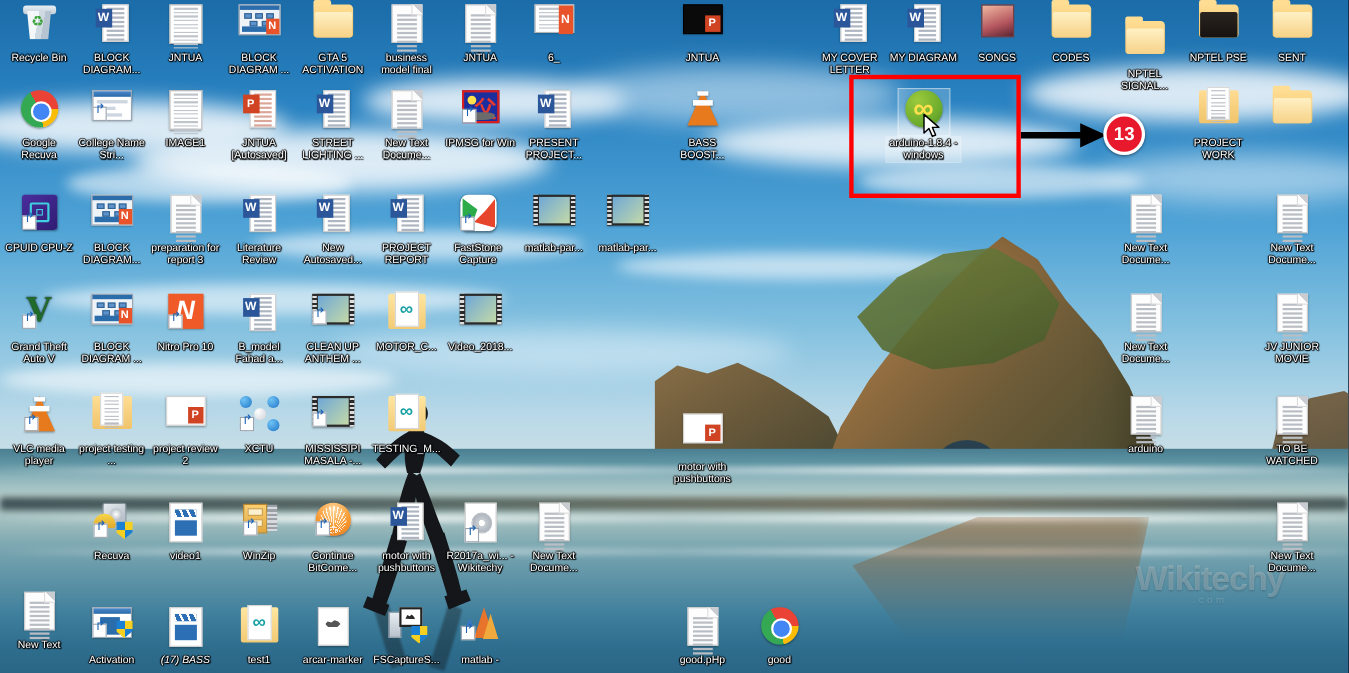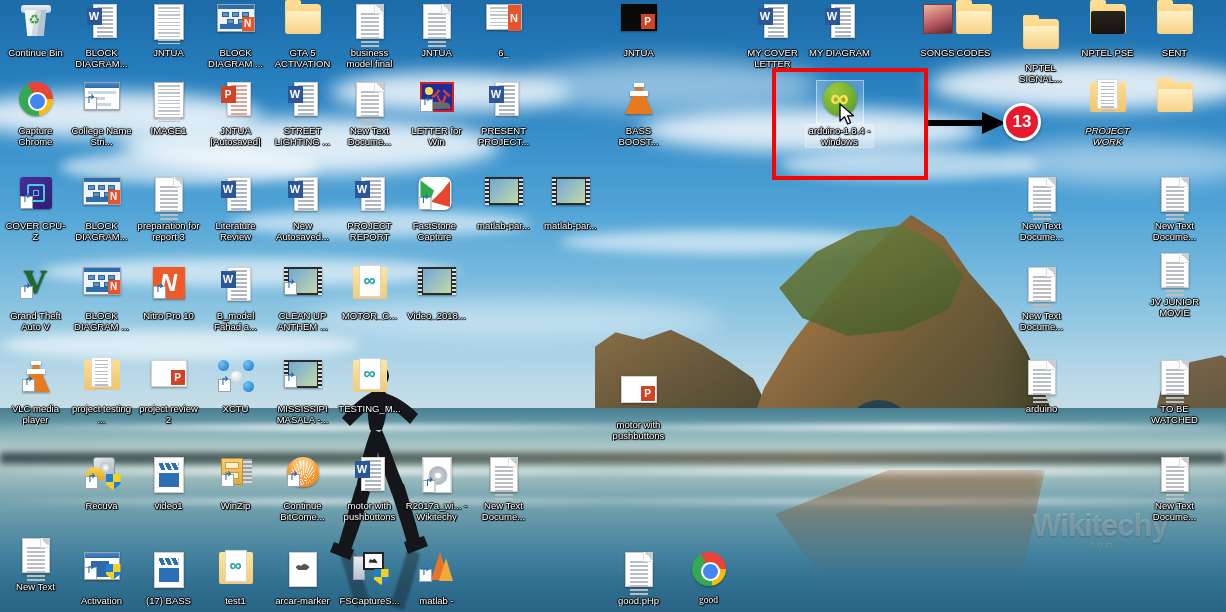--- a/index.html
+++ b/index.html
@@ -359,21 +359,21 @@
       <div class="icon" style="left: 2px; top: 2px;">
         <span class="glyph">
           <span class="art">
             <div class="recycle">
               <div class="lid"></div>
               <div class="body"></div>
               <div class="arrows">♻</div>
             </div>
           </span>
         </span>
-        <span class="label">Continue Bin</span>
+        <span class="label">Recycle Bin</span>
       </div>
       <div class="icon" style="left: 68px; top: 2px;">
         <span class="glyph">
           <span class="art">
             <div class="wdoc">
               <div class="page">
                 <i></i>
                 <i></i>
                 <i></i>
                 <i></i>
@@ -536,21 +536,21 @@
                 <i></i>
                 <i></i>
                 <i></i>
               </div>
               <div class="badge">W</div>
             </div>
           </span>
         </span>
         <span class="label">MY DIAGRAM</span>
       </div>
-      <div class="icon" style="left: 904px; top: 2px;">
+      <div class="icon" style="left: 873px; top: 2px;">
         <span class="glyph">
           <span class="art">
             <div class="songs-pic"></div>
           </span>
         </span>
         <span class="label">SONGS</span>
       </div>
       <div class="icon" style="left: 940px; top: 2px;">
         <span class="glyph">
           <span class="art">
@@ -598,21 +598,21 @@
           </span>
         </span>
         <span class="label">SENT</span>
       </div>
       <div class="icon" style="left: 2px; top: 80px;">
         <span class="glyph">
           <span class="art">
             <div class="chrome"></div>
           </span>
         </span>
-        <span class="label">Capture Chrome</span>
+        <span class="label">Google Recuva</span>
       </div>
       <div class="icon" style="left: 68px; top: 80px;">
         <span class="glyph">
           <span class="art">
             <div class="win-thumb">
               <div class="tbar"></div>
               <div class="bl"></div>
               <div class="bl2"></div>
               <div class="bl3"></div>
             </div>
@@ -705,21 +705,21 @@
         <span class="glyph">
           <span class="art">
             <div class="ipmsg">
               <div class="sun"></div>
               <div class="fig">父</div>
               <div class="gr"></div>
             </div>
             <span class="shortcut-arrow"></span>
           </span>
         </span>
-        <span class="label">LETTER for Win</span>
+        <span class="label">IPMSG for Win</span>
       </div>
       <div class="icon" style="left: 470px; top: 80px;">
         <span class="glyph">
           <span class="art">
             <div class="wdoc">
               <div class="page">
                 <i></i>
                 <i></i>
                 <i></i>
                 <i></i>
@@ -744,21 +744,21 @@
       </div>
       <div class="icon" style="left: 806px; top: 80px;">
         <span class="glyph">
           <div class="sel-box" style="left:10px;top:0px;width:48px;height:44px;"></div>
           <span class="art">
             <div class="arduino"></div>
           </span>
         </span>
         <span class="label" style="background: rgba(255, 255, 255, 0.22); outline: rgba(255, 255, 255, 0.4) solid 1px;">arduino-1.8.4 -windows</span>
       </div>
-      <div class="icon" style="left: 1074px; top: 80px; font-style: italic;">
+      <div class="icon" style="left: 1074px; top: 80px;">
         <span class="glyph">
           <span class="art">
             <div class="folder-doc">
               <div class="back"></div>
               <div class="pg">
                 <i></i>
                 <i></i>
                 <i></i>
                 <i></i>
                 <i></i>
@@ -786,21 +786,21 @@
       </div>
       <div class="icon" style="left: 2px; top: 175px;">
         <span class="glyph">
           <span class="art">
             <div class="cpuz">
               <div class="chip"></div>
             </div>
             <span class="shortcut-arrow"></span>
           </span>
         </span>
-        <span class="label">COVER CPU-Z</span>
+        <span class="label">CPUID CPU-Z</span>
       </div>
       <div class="icon" style="left: 68px; top: 175px;">
         <span class="glyph">
           <span class="art">
             <div class="blockdia">
               <div class="tt"></div>
               <div class="bx" style="left:4px;top:7px;"></div>
               <div class="bx" style="left:14px;top:7px;"></div>
               <div class="bx" style="left:24px;top:7px;"></div>
               <div class="bx" style="left:9px;top:14px;"></div>
@@ -1067,21 +1067,21 @@
                 <i></i>
                 <i></i>
                 <i></i>
                 <i></i>
               </div>
             </div>
           </span>
         </span>
         <span class="label">New Text Docume...</span>
       </div>
-      <div class="icon" style="left: 1141px; top: 251px;">
+      <div class="icon" style="left: 1141px; top: 265px;">
         <span class="glyph">
           <span class="art">
             <div class="doc">
               <div class="lines">
                 <i></i>
                 <i></i>
                 <i></i>
                 <i></i>
                 <i></i>
                 <i></i>
@@ -1365,21 +1365,21 @@
             <div class="win-thumb">
               <div class="tbar"></div>
               <div style="position:absolute;left:6px;top:8px;width:18px;height:16px;background:#2b6cab;"></div>
               <div class="shield"></div>
             </div>
             <span class="shortcut-arrow"></span>
           </span>
         </span>
         <span class="label">Activation</span>
       </div>
-      <div class="icon" style="left: 135px; top: 550px;">
+      <div class="icon" style="left: 135px; top: 550px; font-style: italic;">
         <span class="glyph">
           <span class="art">
             <div class="vid-doc">
               <div class="clap"></div>
               <div class="scr"></div>
             </div>
           </span>
         </span>
         <span class="label">(17) BASS</span>
       </div>
@@ -1441,21 +1441,21 @@
                 <i></i>
                 <i></i>
                 <i></i>
                 <i></i>
               </div>
             </div>
           </span>
         </span>
         <span class="label">good.pHp</span>
       </div>
-      <div class="icon" style="left: 675px; top: 550px; font-family: Liberation Serif, serif;">
+      <div class="icon" style="left: 675px; top: 550px;">
         <span class="glyph">
           <span class="art">
             <div class="chrome"></div>
           </span>
         </span>
         <span class="label">good</span>
       </div>
     </div>
 
   <div class="hl-box" style="left:772px; top:68px; width:156px; height:112px;"></div>

